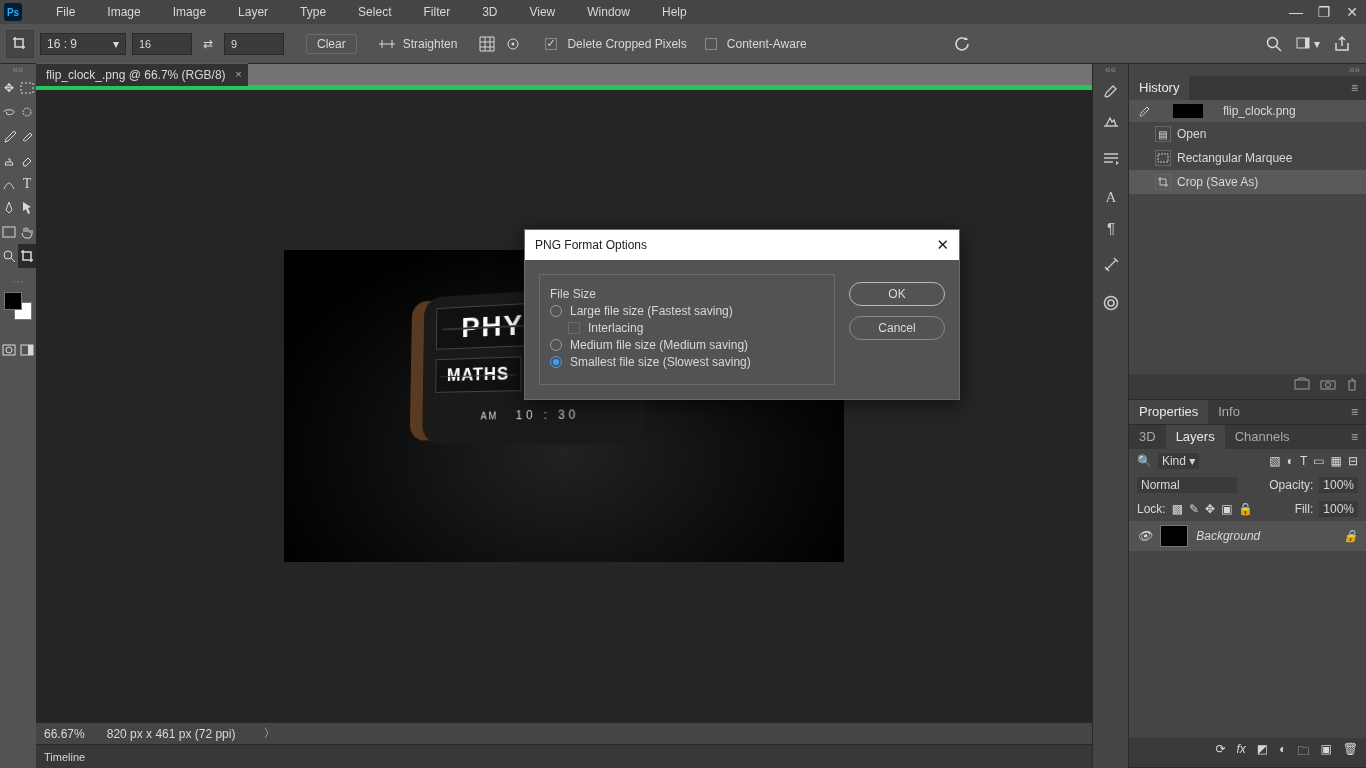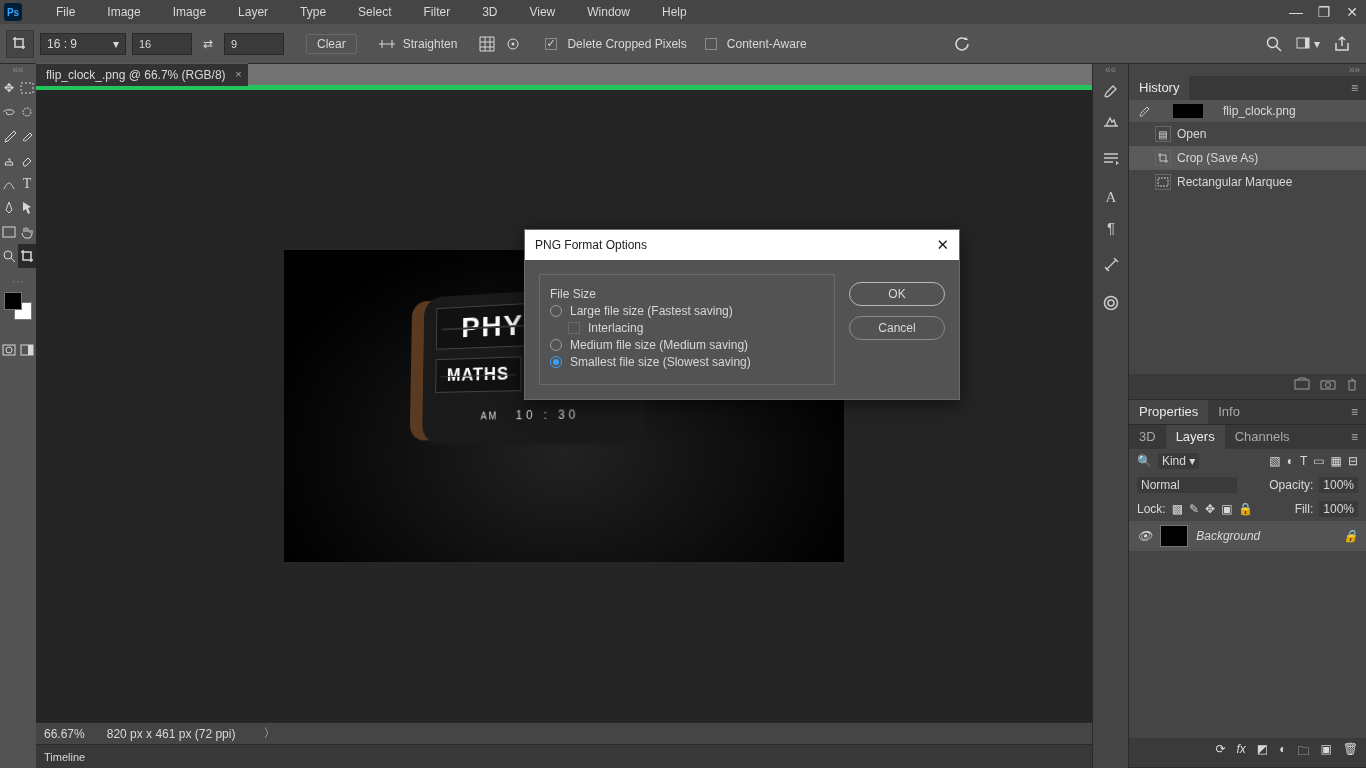--- a/index.html
+++ b/index.html
@@ -419,35 +419,35 @@
           <svg width="16" height="14">
               <path d="M3 12c2 1 3-1 4-2l5-5-2-2-5 5c-1 1-2 4-2 4z" stroke="#c8c8c8" fill="none"></path>
             </svg>
           <div class="thumb"></div>
             <span>flip_clock.png</span>
         </div>
         <div class="hrow">
             <div class="hicn">▤</div>
             <span>Open</span>
           </div>
+        <div class="hrow">
+            <div class="hicn">
+              <svg width="12" height="10">
+                <rect x="1" y="1" width="10" height="8" stroke="#c8c8c8" fill="none" stroke-dasharray="2 1"></rect>
+              </svg>
+            </div>
+            <span>Rectangular Marquee</span>
+          </div>
         <div class="hrow active">
             <div class="hicn">
               <svg width="12" height="12">
                 <path d="M3 1v8h8M1 3h8v8" stroke="#c8c8c8" fill="none"></path>
               </svg>
             </div>
             <span>Crop (Save As)</span>
-          </div>
-        <div class="hrow">
-            <div class="hicn">
-              <svg width="12" height="10">
-                <rect x="1" y="1" width="10" height="8" stroke="#c8c8c8" fill="none" stroke-dasharray="2 1"></rect>
-              </svg>
-            </div>
-            <span>Rectangular Marquee</span>
           </div>
         <div class="hspace"></div>
         <div class="pactions">
           <span><svg width="16" height="12">
                 <rect x="1" y="2" width="14" height="9" stroke="#999" fill="none"></rect>
                 <path d="M3 2l2-2h6l2 2" stroke="#999" fill="none"></path>
               </svg></span>
           <span><svg width="16" height="12">
                 <rect x="1" y="3" width="14" height="8" stroke="#999" fill="none"></rect>
                 <circle cx="8" cy="7" r="2.5" stroke="#999" fill="none"></circle>

